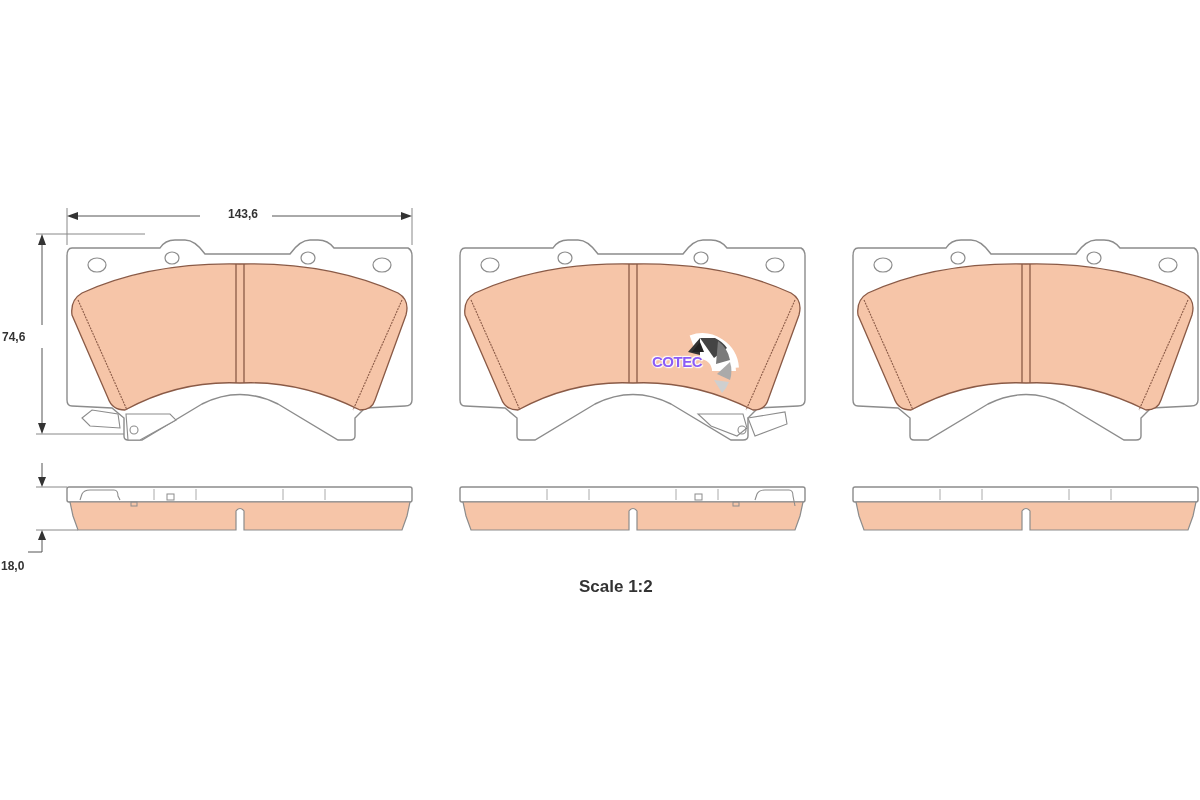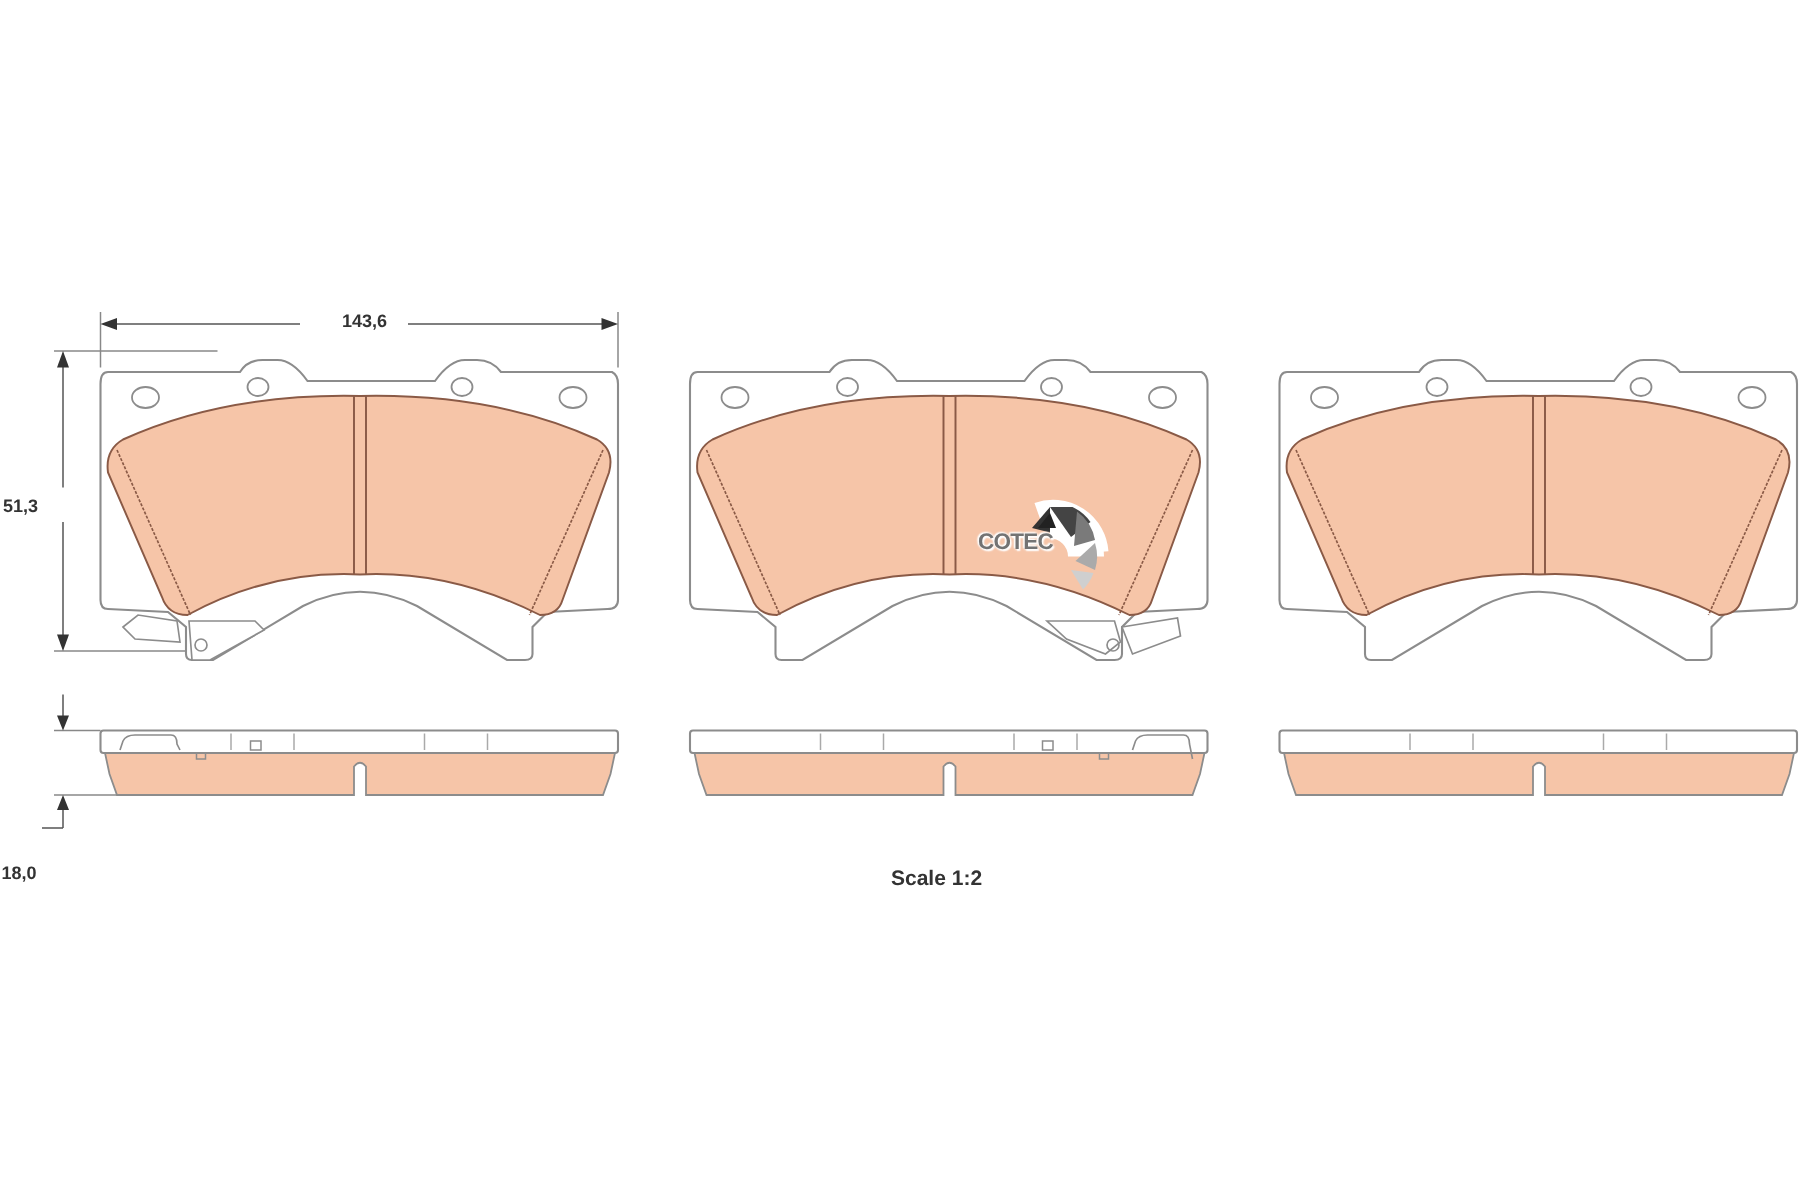--- a/index.html
+++ b/index.html
@@ -2,23 +2,23 @@
 <html><head>
 <meta charset="utf-8">
 <style>
   html, body { margin:0; padding:0; background:#ffffff; }
   body { width:1200px; height:800px; position:relative; overflow:hidden;
          font-family:"Liberation Sans", sans-serif; }
   svg { position:absolute; left:0; top:0; }
   .lbl { position:absolute; font-family:"Liberation Sans", sans-serif; font-size:12px; color:#333; font-weight:bold; }
   .dim-w { left:228px; top:207px; }
   .dim-h { left:2px; top:330px; }
-  .dim-t { left:1px; top:575px; }
-  .scale { left:594px; top:577px; font-size:14px; }
-  .cotec-text { position:absolute; left:652px; top:353px; font-size:15px; font-weight:900; color:#737373; letter-spacing:-0.5px;
+  .dim-t { left:1px; top:559px; }
+  .scale { left:579px; top:577px; font-size:17px; }
+  .cotec-text { position:absolute; left:652px; top:353px; font-size:15px; font-weight:900; color:#8b5cf6; letter-spacing:-0.5px;
                 text-shadow: 0 0 2px #fff, 0 0 2px #fff, 1px 1px 1px #fff, -1px -1px 1px #fff; }
 </style>
 </head>
 <body>
 
 <svg width="1200" height="800" viewBox="0 0 1200 800">
   <defs>
 
     <g id="plate">
       <path d="M 72 248 L 160 248 Q 165 240 175 240 L 185 240 Q 195 240 205 254 L 290 254 Q 300 240 310 240 L 318 240 Q 328 240 334 248 L 408 248 Q 412 250 412 256 L 412 400 Q 412 406 405 406 L 365 408 L 355 418 L 355 436 Q 355 440 350 440 L 338 440 L 278 404 Q 240 385 202 404 L 142 440 L 128 440 Q 124 440 124 436 L 124 418 L 112 408 L 72 406 Q 67 406 67 400 L 67 256 Q 67 248 72 248 Z" fill="#ffffff" stroke="#8c8c8c" stroke-width="1.4"></path>
@@ -115,16 +115,16 @@
     <path d="M 700 338 L 715 338 A 30 30 0 0 1 727 348 L 714 358 Z" fill="#444"></path>
     <path d="M 700 338 L 700 355 L 688 352 Z" fill="#333"></path>
     <path d="M 718 341 A 30 30 0 0 1 730 360 L 716 364 Z" fill="#7a7a7a"></path>
     <path d="M 730 362 A 30 30 0 0 1 730 380 L 717 374 Z" fill="#aaaaaa"></path>
     <path d="M 729 382 A 30 30 0 0 1 722 393 L 714 380 Z" fill="#cfcfcf"></path>
     <path d="M 692 352 L 700 342 L 704 352 Z" fill="#222"></path>
   </g>
 </svg>
 
 <div class="lbl dim-w">143,6</div>
-<div class="lbl dim-h">51,3</div>
+<div class="lbl dim-h">74,6</div>
 <div class="lbl dim-t">18,0</div>
 <div class="cotec-text">COTEC</div>
 <div class="lbl scale">Scale 1:2</div>
 
 </body></html>

